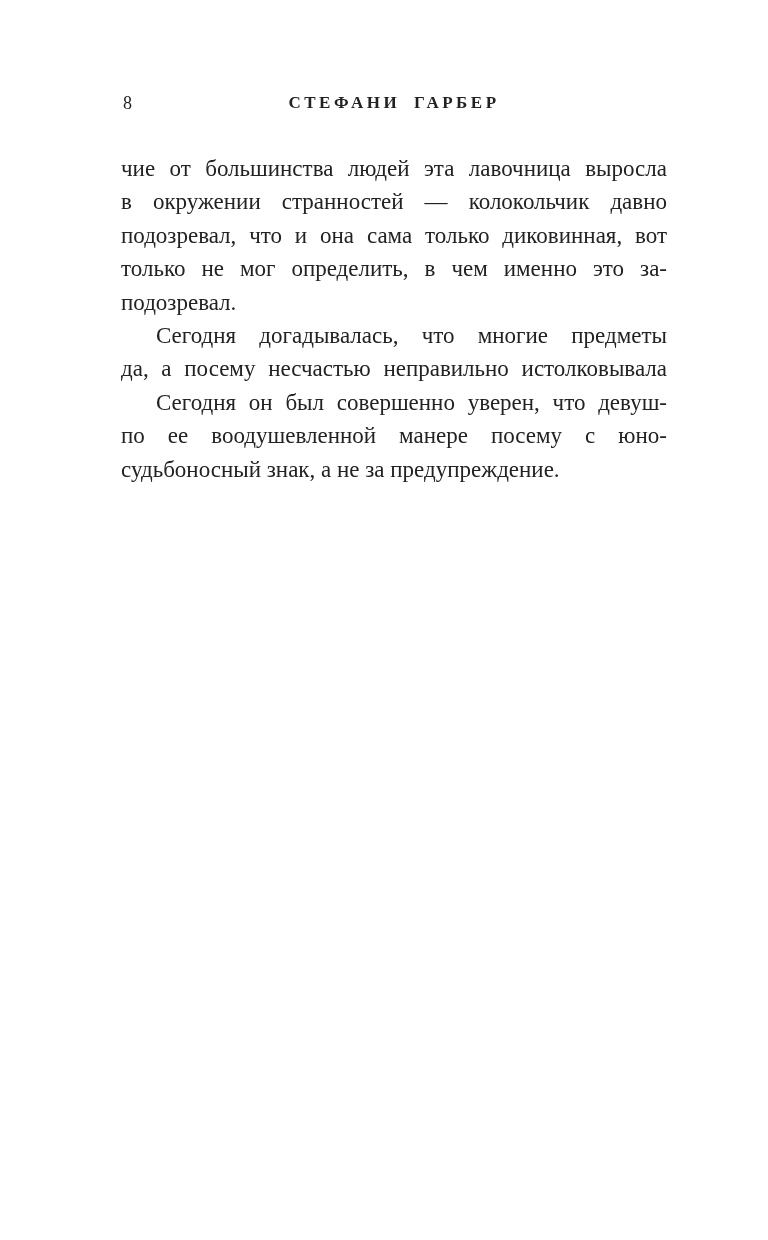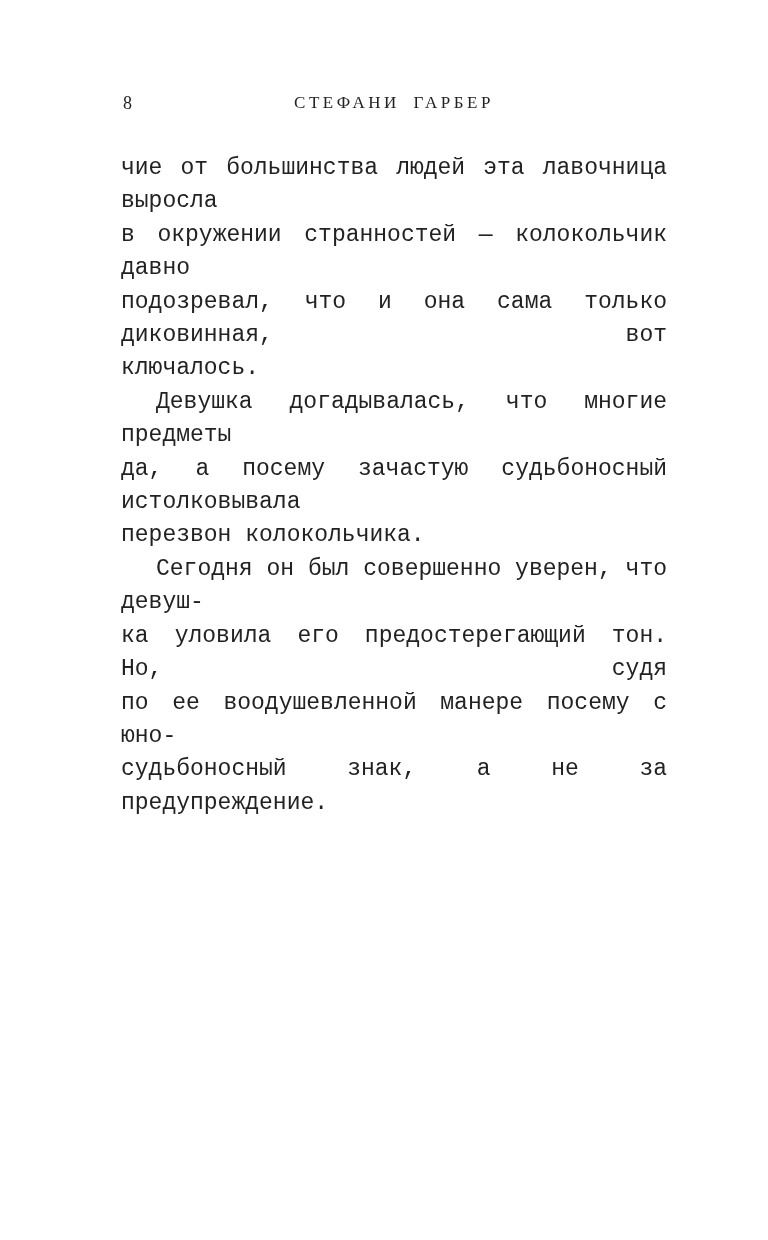--- a/index.html
+++ b/index.html
@@ -33,30 +33,30 @@
   }
   .running-title {
     display: block;
     width: 100%;
     text-align: center;
     font-size: 17px;
     line-height: 20px;
     letter-spacing: 3.5px;
     word-spacing: 6px;
     color: #222222;
+    font-weight: bold;
   }
   .body-text {
     position: absolute;
     top: 152px;
     left: 121px;
     width: 546px;
     font-size: 23px;
     line-height: 33.4px;
     color: #222222;
-    font-family: Liberation Mono, monospace;
   }
   .paragraph { margin: 0; }
   .line {
     text-align: justify;
     text-align-last: justify;
     white-space: normal;
   }
   .line.last {
     text-align-last: left;
   }
@@ -70,27 +70,26 @@
 <div class="page">
   <div class="running-head">
     <span class="page-number">8</span>
     <span class="running-title">СТЕФАНИ ГАРБЕР</span>
   </div>
   <div class="body-text">
       <div class="paragraph">
         <div class="line">чие от большинства людей эта лавочница выросла</div>
         <div class="line">в окружении странностей — колокольчик давно</div>
         <div class="line">подозревал, что и она сама только диковинная, вот</div>
-        <div class="line last">ключалось.</div>
+        <div class="line">только не мог определить, в чем именно это за-</div>
+        <div class="line last">подозревал.</div>
       </div>
       <div class="paragraph">
-        <div class="line indent">Девушка догадывалась, что многие предметы</div>
-        <div class="line">да, а посему зачастую судьбоносный истолковывала</div>
-        <div class="line last">перезвон колокольчика.</div>
+        <div class="line indent">Сегодня догадывалась, что многие предметы</div>
+        <div class="line">да, а посему несчастью неправильно истолковывала</div>
       </div>
       <div class="paragraph">
         <div class="line indent">Сегодня он был совершенно уверен, что девуш-</div>
-        <div class="line">ка уловила его предостерегающий тон. Но, судя</div>
         <div class="line">по ее воодушевленной манере посему с юно-</div>
         <div class="line last">судьбоносный знак, а не за предупреждение.</div>
       </div>
     </div>
 </div>
 
 </body></html>

